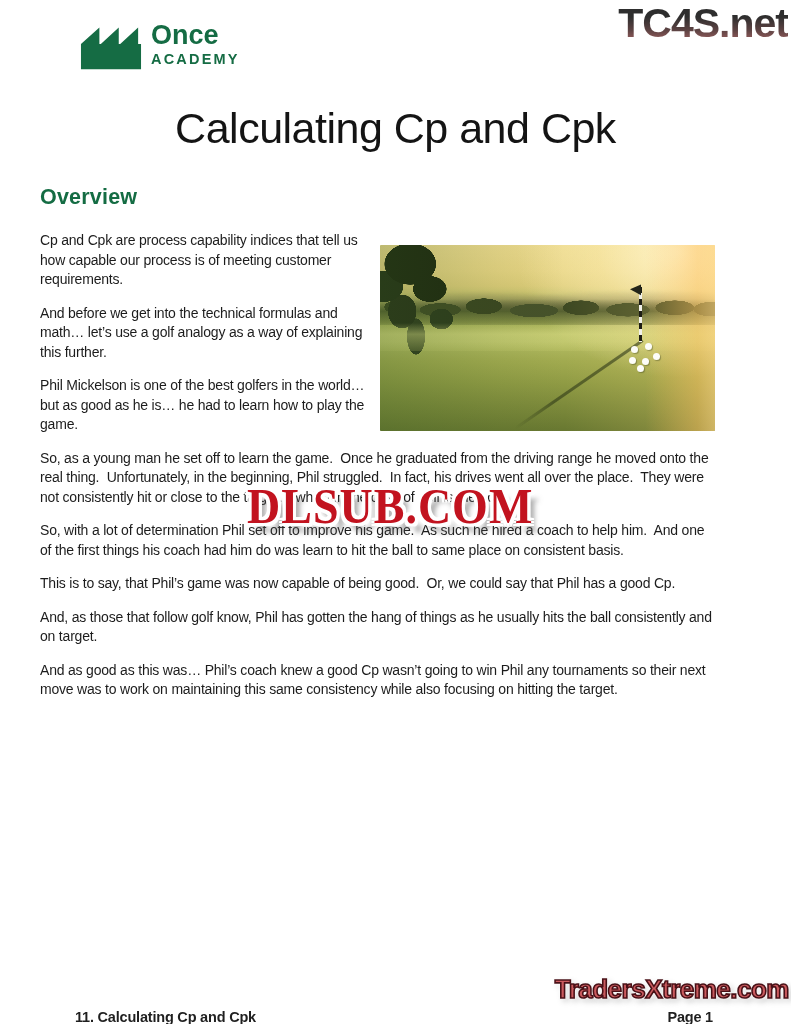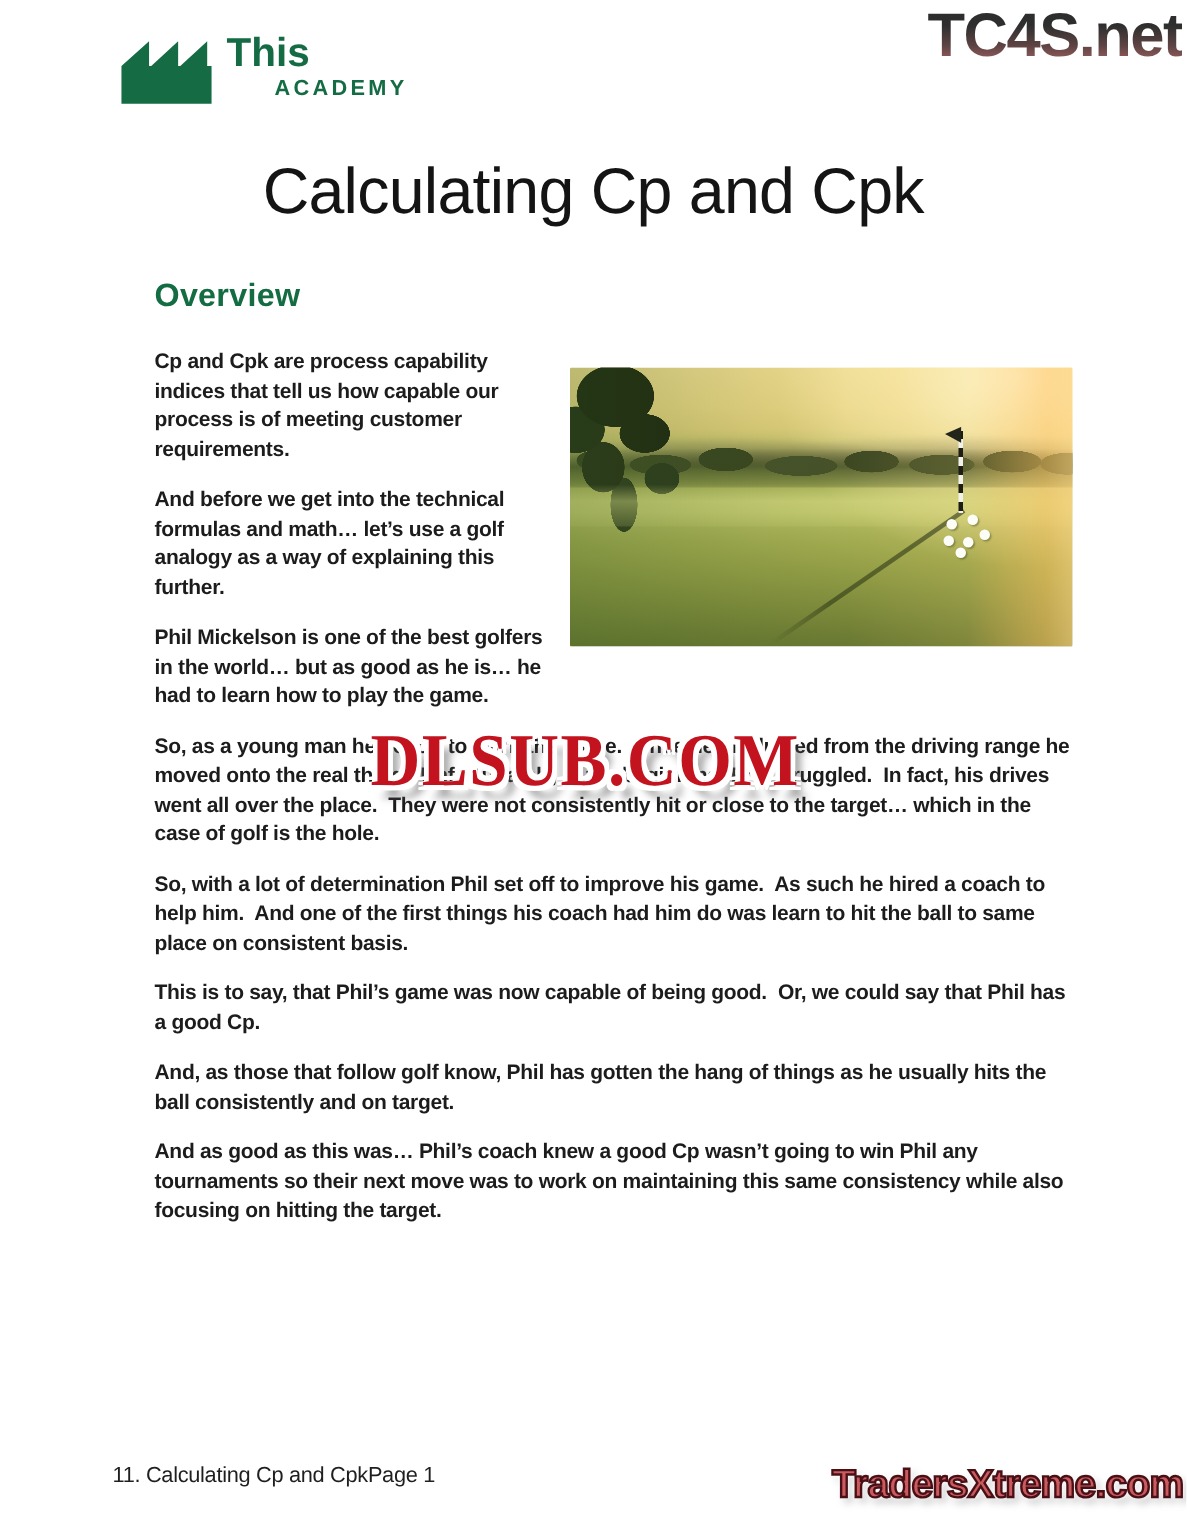--- a/index.html
+++ b/index.html
@@ -8,21 +8,21 @@
     position:relative; width:791px; height:1024px; margin:0 auto;
     background:#ffffff; overflow:hidden;
     font-family:"Liberation Sans", sans-serif; color:#1c1c1c;
   }
 
   
   .logo { position:absolute; top:18px; left:80px; display:flex; align-items:center; }
   .logo-icon { width:62px; height:52px; margin-right:9px; }
   .logo-text { display:flex; flex-direction:column; line-height:1; }
   .logo-name { font-size:27px; font-weight:700; color:#156c44; letter-spacing:0; }
-  .logo-sub  { font-size:14.5px; font-weight:700; color:#156c44; letter-spacing:2.2px; margin-top:3px;margin-left:32px; }
+  .logo-sub  { font-size:14.5px; font-weight:700; color:#156c44; letter-spacing:2.2px; margin-top:3px; }
 
   
   .wm-tc4s {
     position:absolute; top:1px; right:3px;
     font-size:41px; font-weight:700; letter-spacing:-1px; line-height:1.1;
     background:linear-gradient(180deg,#2e2e2e 35%,#5d4343 65%,#9c5f5f 90%);
     -webkit-background-clip:text; background-clip:text; color:transparent;text-align:center;
   }
   .wm-dlsub {
     position:absolute; top:484px; left:247px;
@@ -42,28 +42,28 @@
     -webkit-text-stroke:1.6px #481016;
     text-shadow: 0 0 3px #fff, 0 0 5px #fff, 0 0 7px #fff, 3px 3px 6px rgba(0,0,0,.35);
   }
 
   
   .doc-title {
     margin:0; padding-top:104px; text-align:center;
     font-size:43px; font-weight:400; letter-spacing:-0.5px; color:#141414;
     line-height:1.15;
   }
-  .main { padding:0 76px 0 103px; }
+  .main { padding:0 76px 0 40px; }
   .section-heading {
     margin:32px 0 0 0; font-size:21.5px; font-weight:700;
     color:#146c43; letter-spacing:0.2px;
   }
 
   
-  .content { margin-top:21px;font-weight:bold; }
+  .content { margin-top:21px; }
   .content p {
     margin:0 0 14px 0; font-size:14px; line-height:19.5px;
     letter-spacing:-0.2px; color:#1c1c1c; white-space:pre-wrap;
   }
 
   
   .golf-figure {
     float:right; width:335px; height:186px; margin:14px 0 10px 10px;
     position:relative; overflow:hidden; border-radius:1px;
   }
@@ -123,36 +123,36 @@
   }
   .gf-ball.b1 { left:251px; top:101px; }
   .gf-ball.b2 { left:265px; top:98px;  }
   .gf-ball.b3 { left:249px; top:112px; }
   .gf-ball.b4 { left:262px; top:113px; }
   .gf-ball.b5 { left:273px; top:108px; }
   .gf-ball.b6 { left:257px; top:120px; }
 
   
   .footer {
-    position:absolute; top:976px; left:75px; right:78px;
-    display:flex; 
-    font-size:14.5px; letter-spacing:-0.2px; color:#1f1f1f;
+    position:absolute; top:1009px; left:75px; right:78px;
+    display:flex; justify-content:space-between;
+    font-size:14.5px; letter-spacing:-0.2px; color:#1f1f1f;font-weight:bold;
   }
 </style>
 </head>
 <body>
 
 <div class="page">
 
   <div class="logo">
     <svg class="logo-icon" viewBox="0 0 64 52" xmlns="http://www.w3.org/2000/svg">
       <polygon fill="#156c44" points="1,52 1,26 20,9 20,26 21.5,26 40,9 40,26 41.5,26 60,9 60,26 63,26 63,52"></polygon>
     </svg>
     <div class="logo-text">
-      <span class="logo-name">This</span>
+      <span class="logo-name">Once</span>
       <span class="logo-sub">ACADEMY</span>
     </div>
   </div>
 
   <div class="wm-tc4s">TC4S.net</div>
 
   <h1 class="doc-title">Calculating Cp and Cpk</h1>
 
   <div class="main">
     <h2 class="section-heading">Overview</h2>

